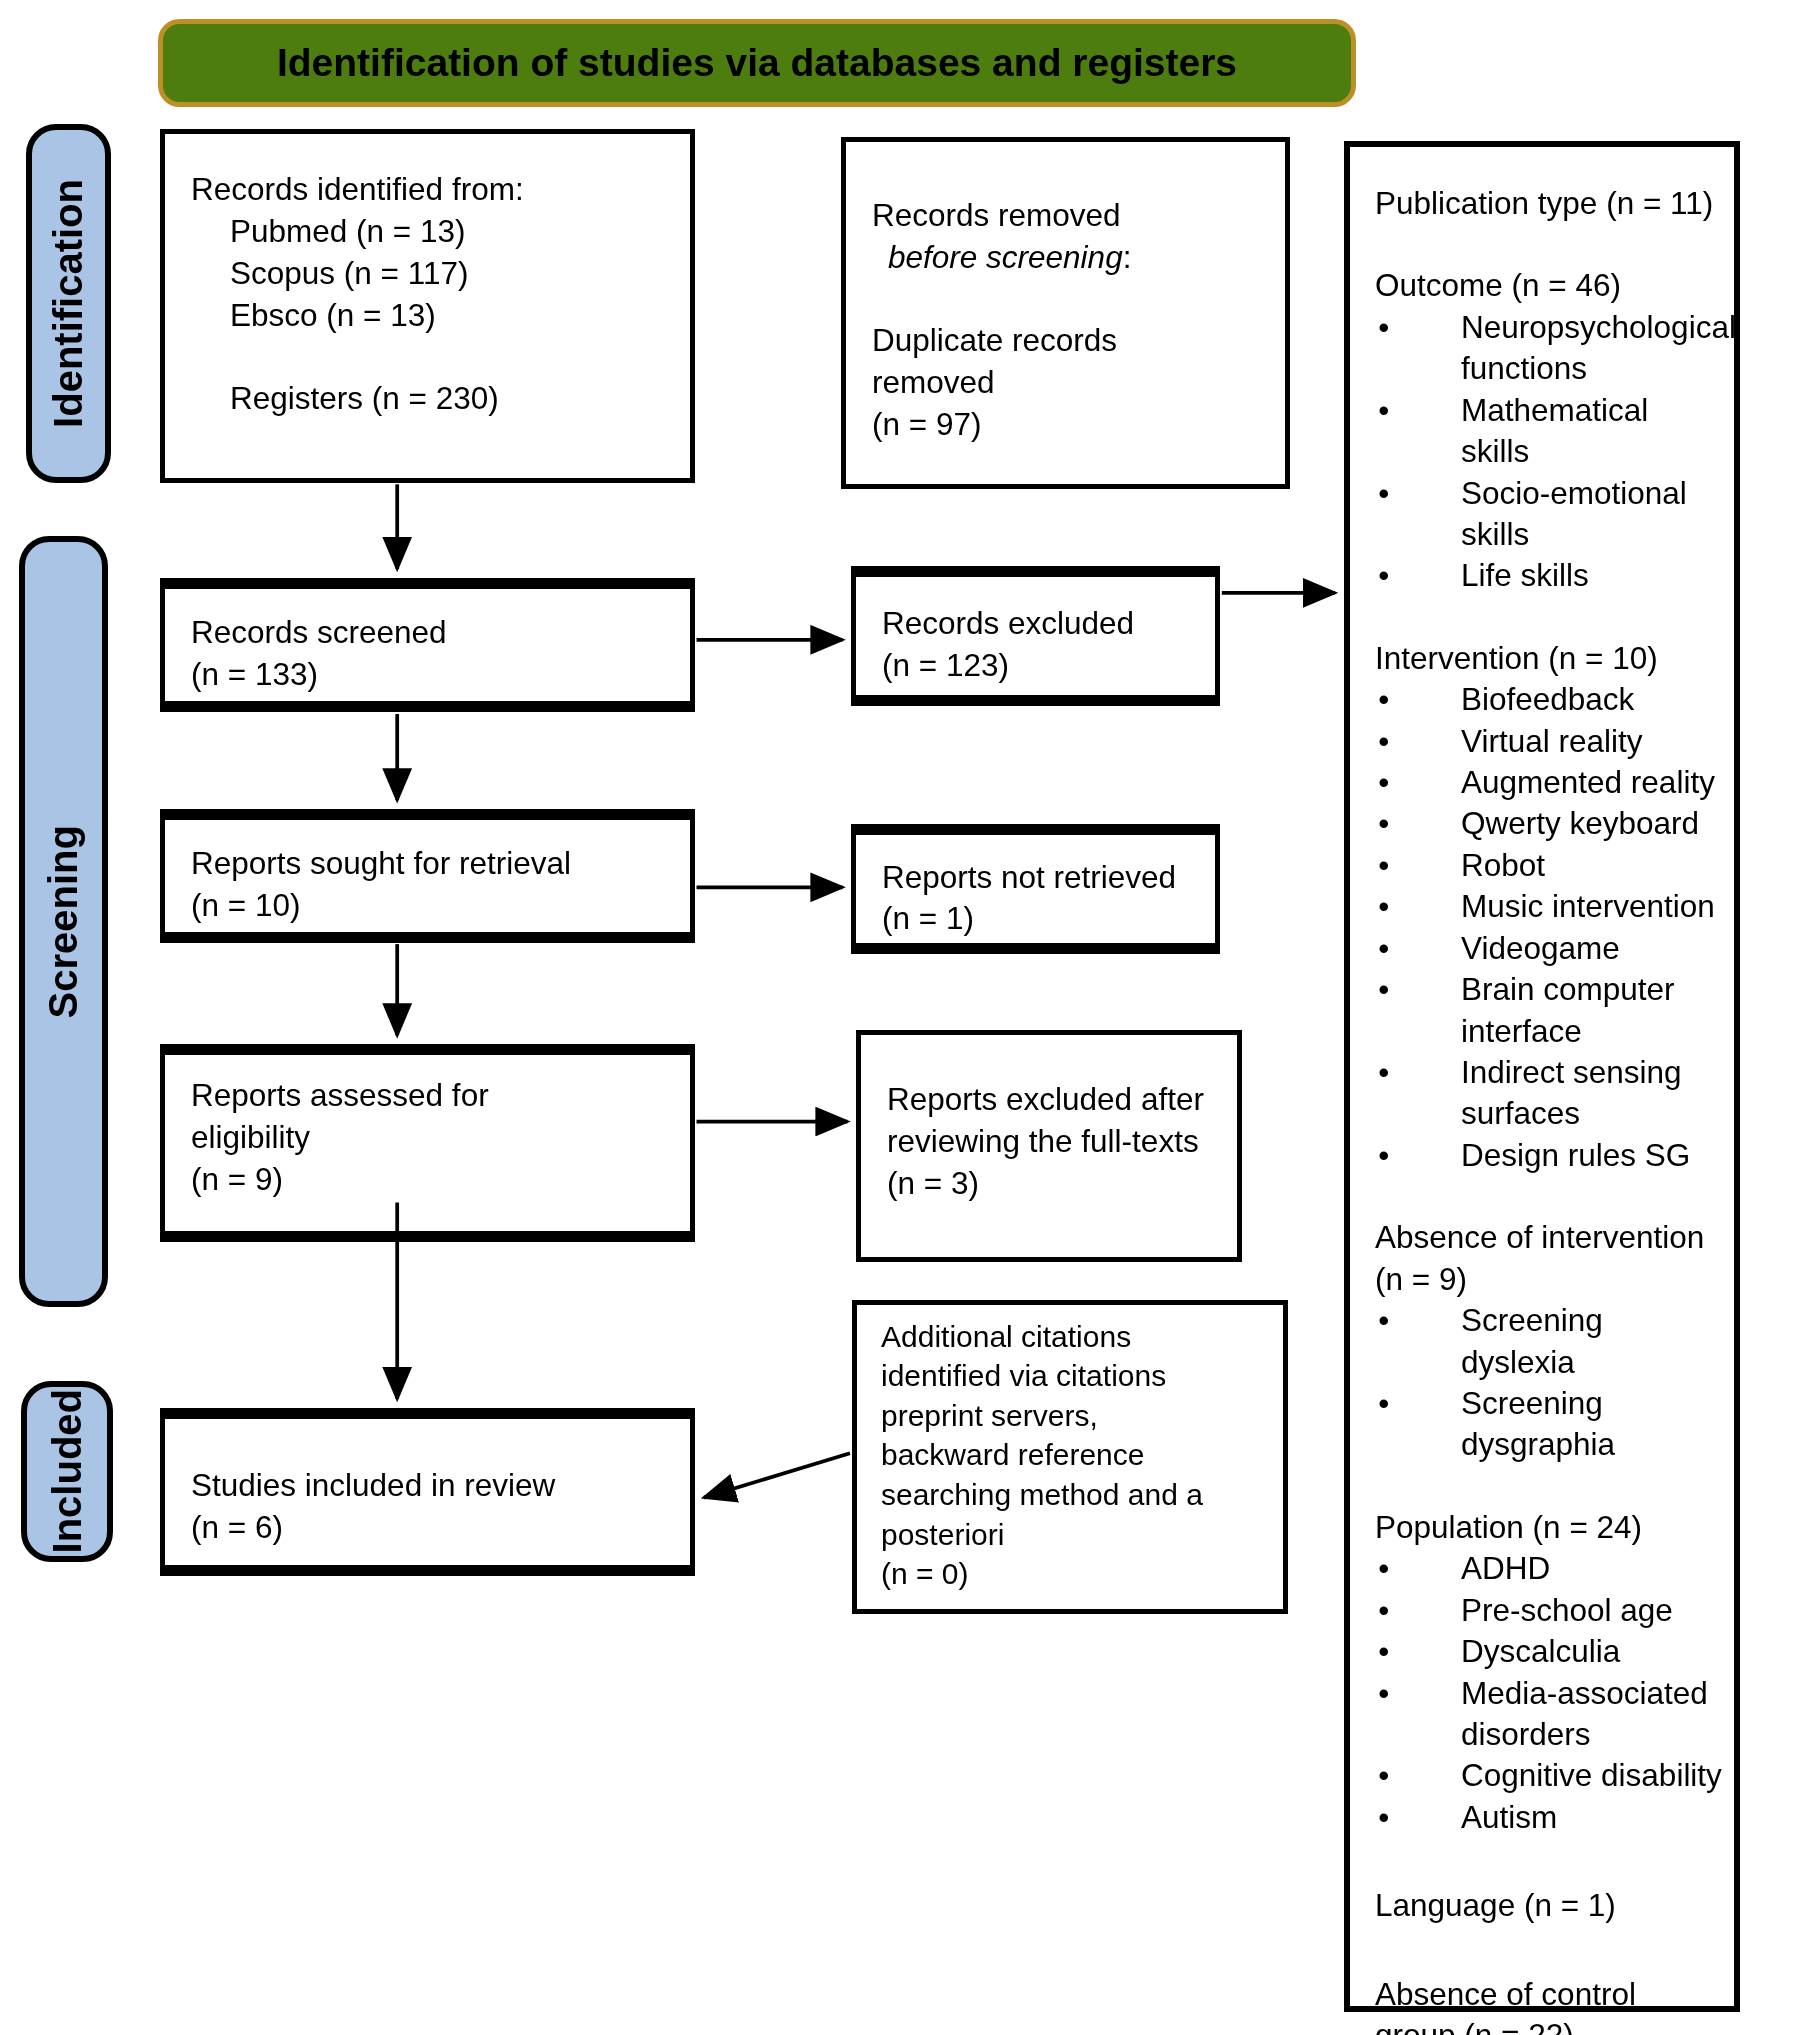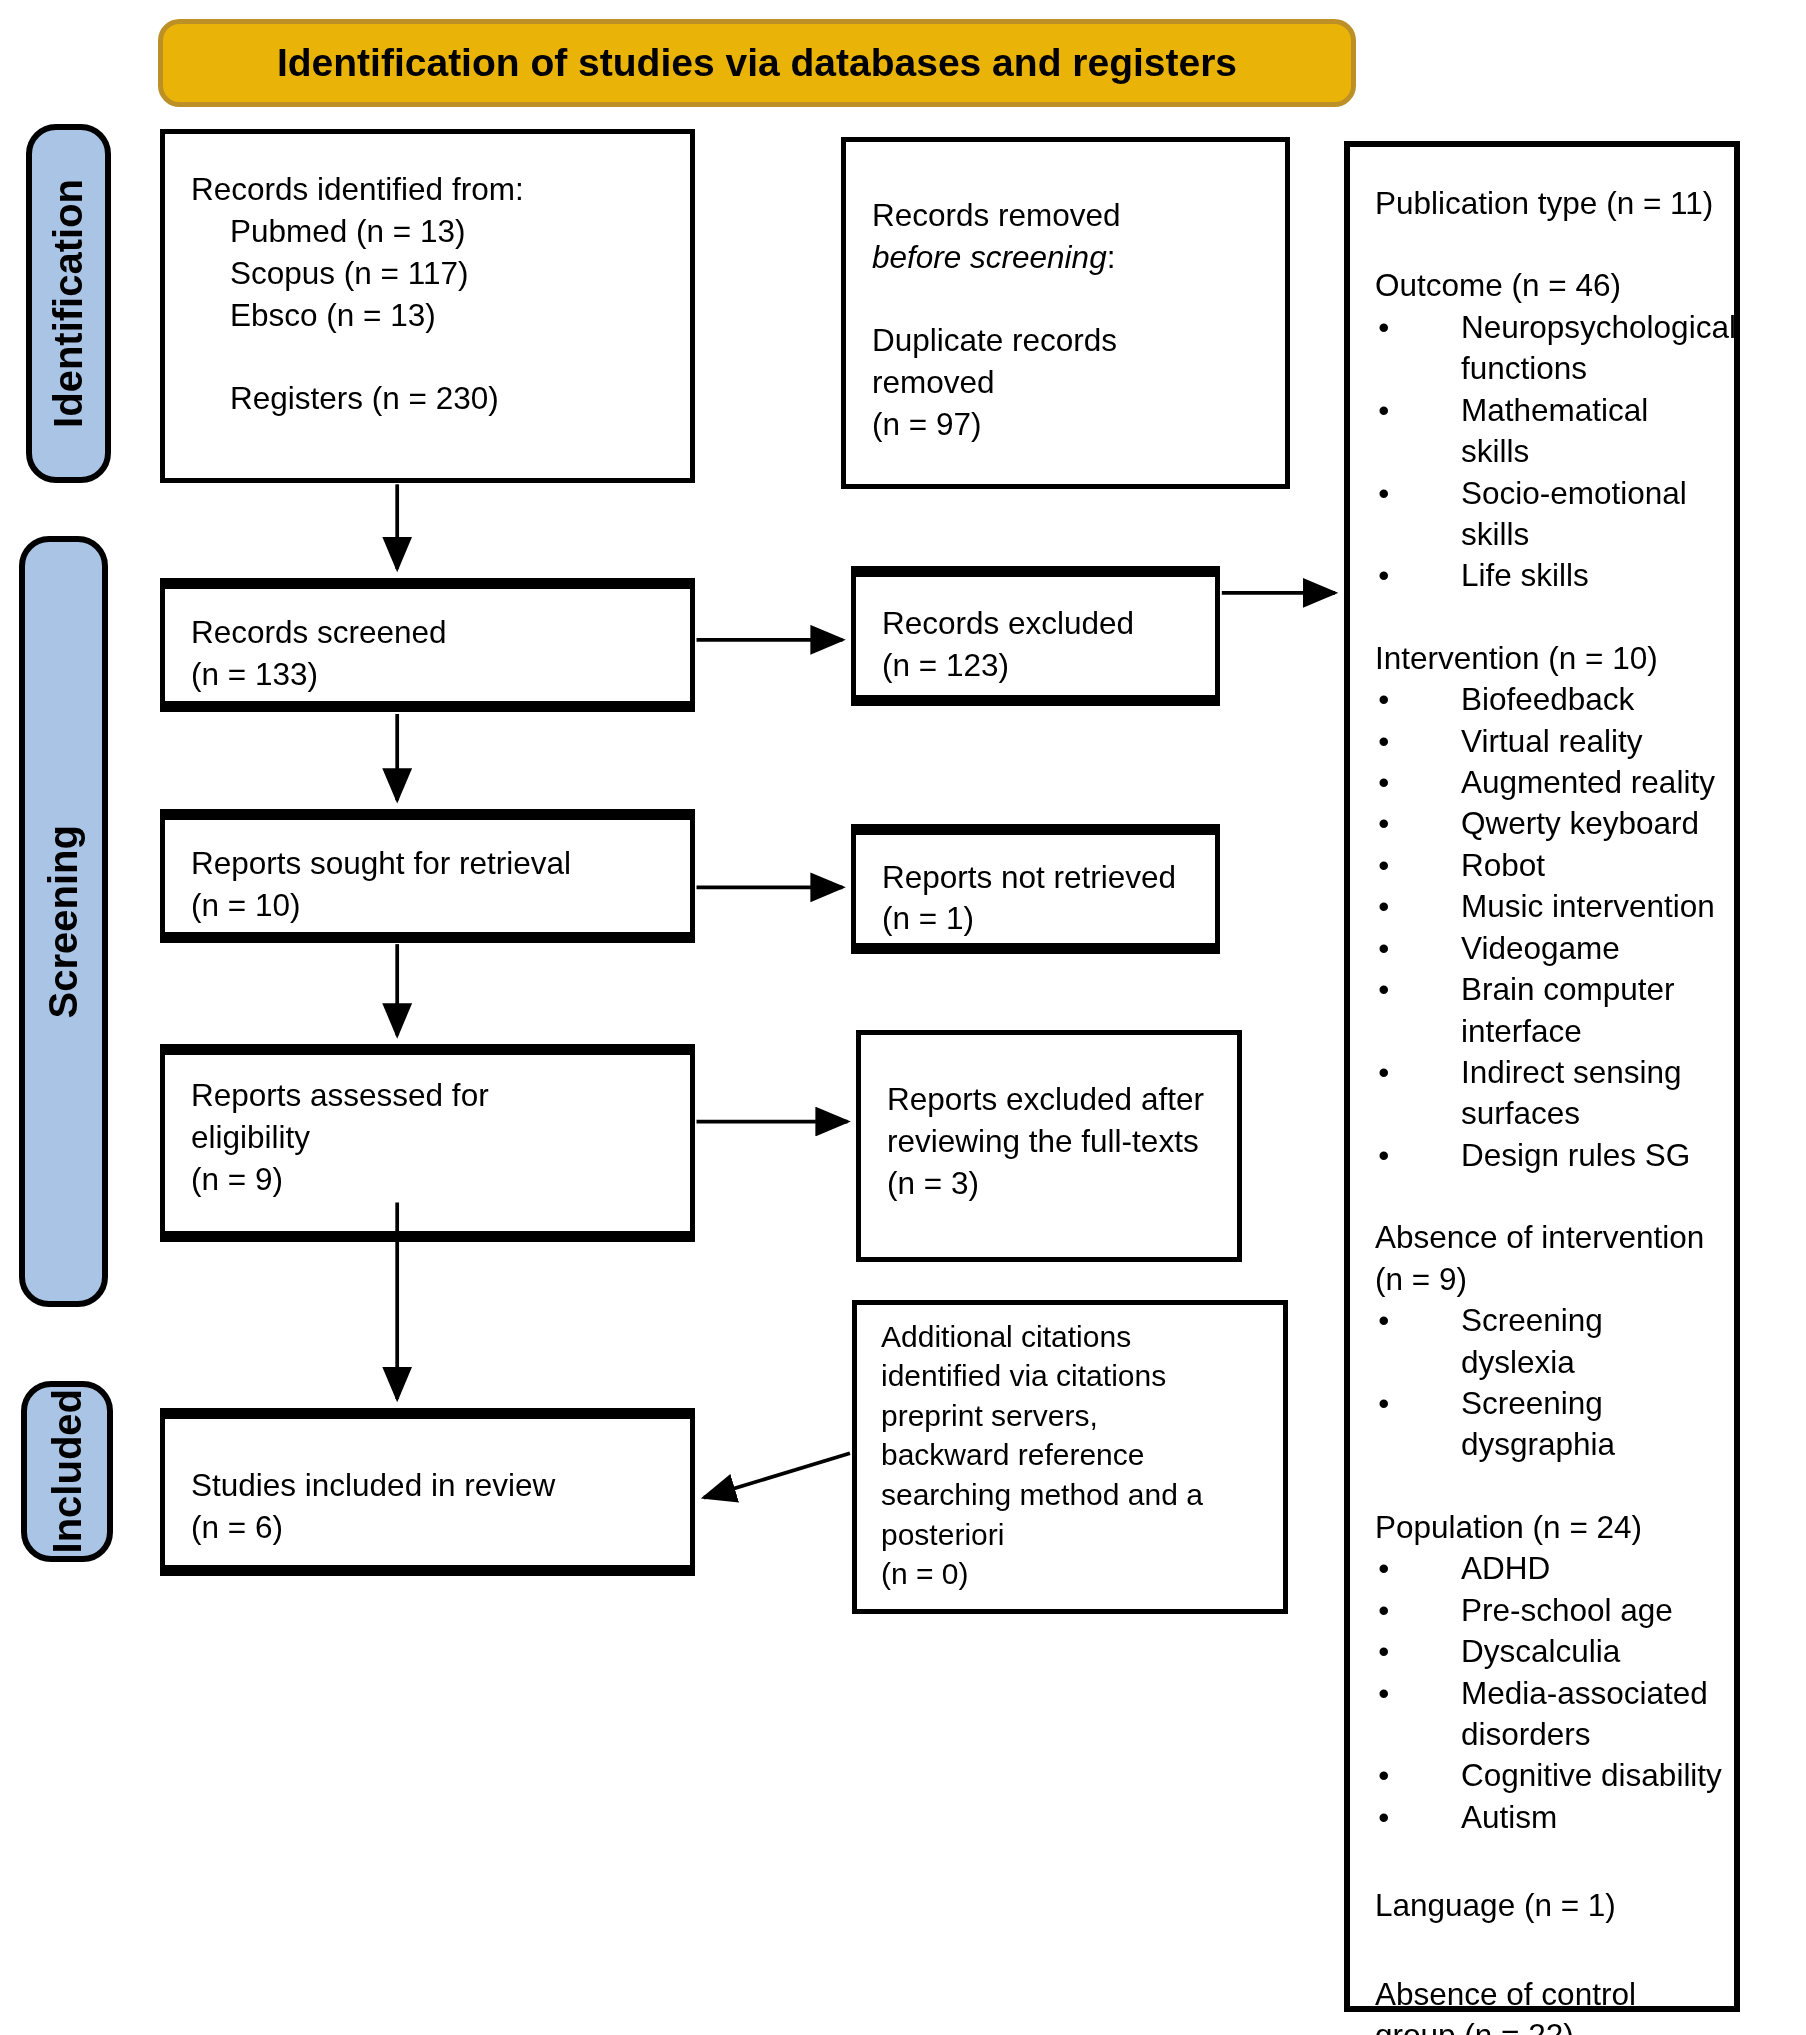--- a/index.html
+++ b/index.html
@@ -10,21 +10,21 @@
     background: #ffffff;
     font-family: "Liberation Sans", sans-serif;
     color: #000;
   }
 
   
   .banner {
     position: absolute;
     left: 158px; top: 18.7px;
     width: 1198px; height: 88px;
-    background: #eab308;
+    background: #4d7c0f;
     border: 5px solid #BD9027;
     border-radius: 21.6px;
     display: flex; align-items: center; justify-content: center;
     box-sizing: border-box;
   }
   .banner .title {
     font-size: 39px; font-weight: bold; letter-spacing: 0px;
   }
 
   
@@ -52,21 +52,21 @@
     border: 5.8px solid #000;
     box-sizing: border-box;
     font-size: 31.5px;
     line-height: 1.33;
   }
   .box.heavy { border-top-width: 11.6px; border-bottom-width: 11.6px; }
   .box .pad { padding: 0 16.6px 0 26px; }
   .line { white-space: nowrap; }
   .indent { padding-left: 39px; }
   .gap-top { margin-top: 41px; }
-  .it { font-style: italic; }
+  .it { font-style: italic; margin-left: 16px; }
 
   #box-records-identified { left: 160px;  top: 129px;  width: 535px; height: 354px; }
   #box-records-identified .pad { padding-top: 35px; }
 
   #box-records-removed    { left: 841px; top: 137px;  width: 449px; height: 352px; }
   #box-records-removed .pad { padding-top: 53px; }
 
   #box-records-screened   { left: 160px;  top: 578px; width: 535px; height: 134px; }
   #box-records-screened .pad { padding-top: 23px; }
 

